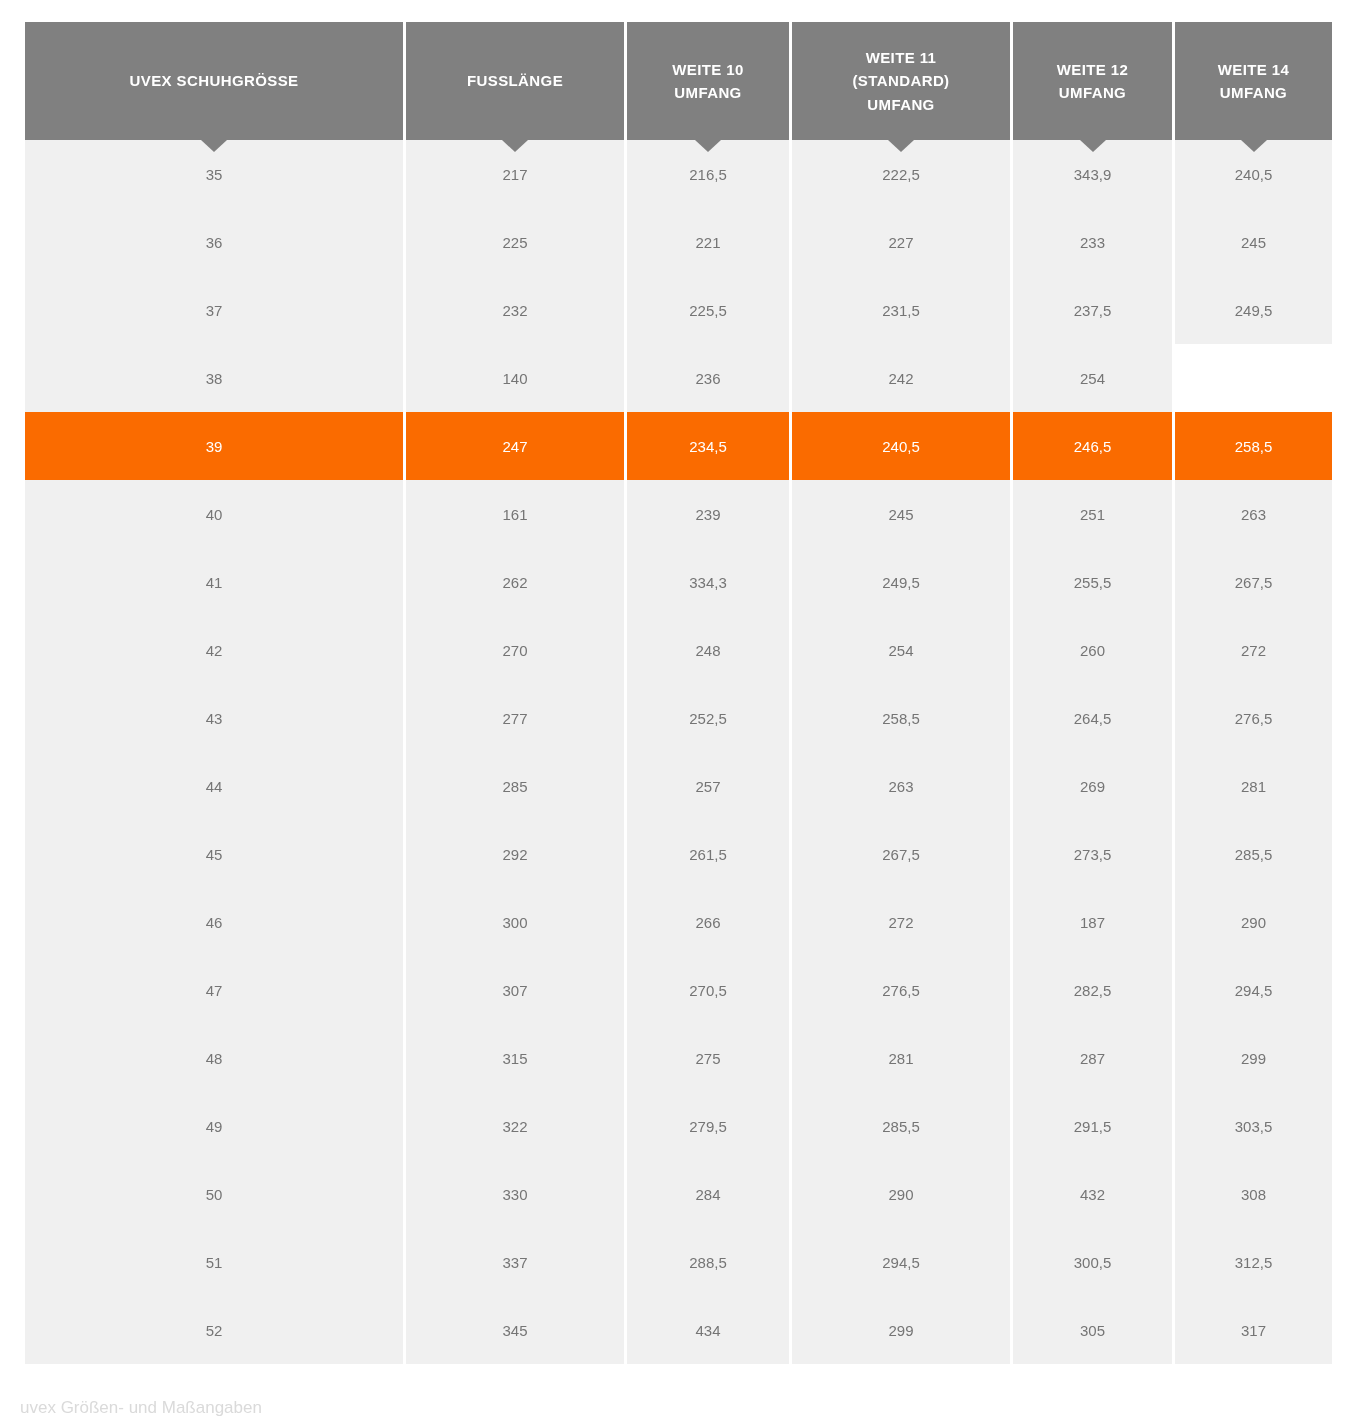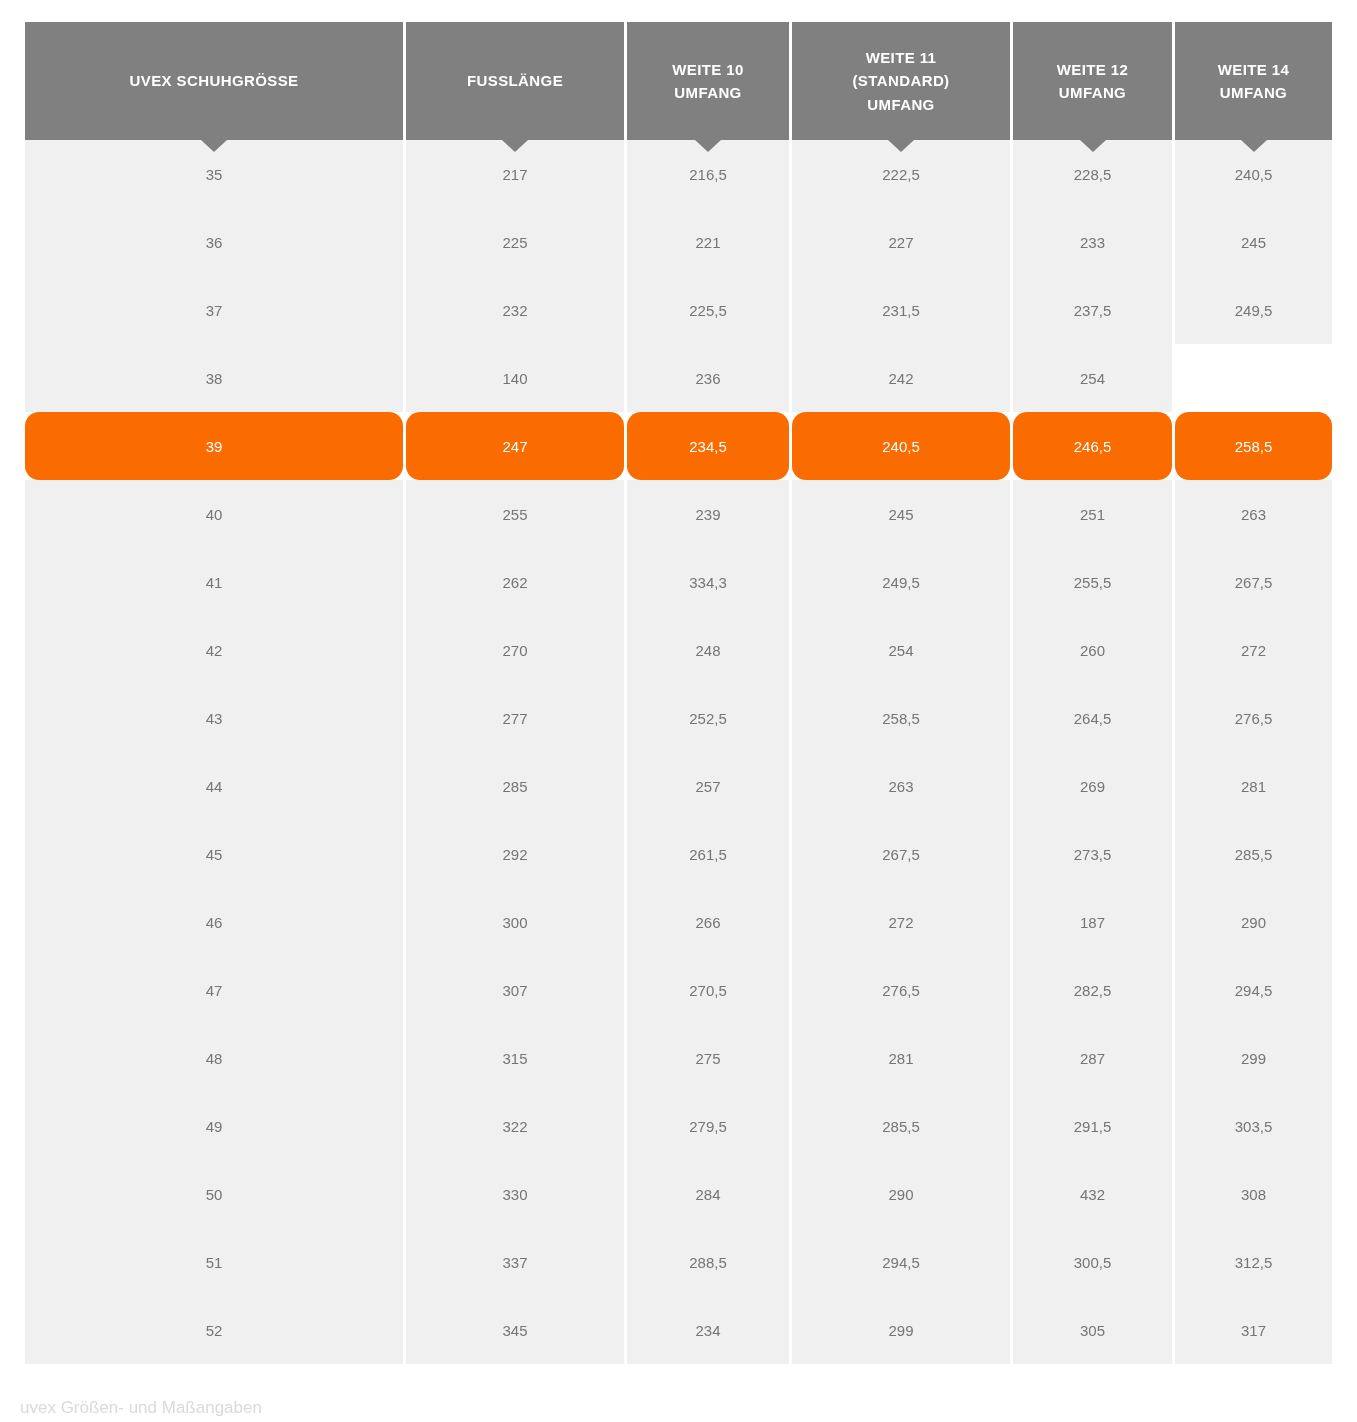--- a/index.html
+++ b/index.html
@@ -60,21 +60,20 @@
     display:flex;
     align-items:center;
     justify-content:center;
     font-size:15px;
     color:var(--cell-text);
     background:var(--row-bg);
   }
   .data-row.highlight .cell{
     background:var(--highlight-bg);
     color:var(--highlight-text);
-    border-radius:14px;
   }
   .caption{
     margin-top:34px;
     margin-left:-5px;
     font-size:17px;
     color:var(--caption-text);
   }
 </style>
 </head>
 <body>
@@ -110,21 +109,21 @@
 UMFANG</span>
         <span class="tri"></span>
       </div>
     </div>
   <div>
       <div class="grid-row data-row">
         <div class="cell">35</div>
         <div class="cell">217</div>
         <div class="cell">216,5</div>
         <div class="cell">222,5</div>
-        <div class="cell">228,5</div>
+        <div class="cell">343,9</div>
         <div class="cell">240,5</div>
       </div>
       <div class="grid-row data-row">
         <div class="cell">36</div>
         <div class="cell">225</div>
         <div class="cell">221</div>
         <div class="cell">227</div>
         <div class="cell">233</div>
         <div class="cell">245</div>
       </div>
@@ -146,21 +145,21 @@
       <div class="grid-row data-row highlight">
         <div class="cell">39</div>
         <div class="cell">247</div>
         <div class="cell">234,5</div>
         <div class="cell">240,5</div>
         <div class="cell">246,5</div>
         <div class="cell">258,5</div>
       </div>
       <div class="grid-row data-row">
         <div class="cell">40</div>
-        <div class="cell">255</div>
+        <div class="cell">161</div>
         <div class="cell">239</div>
         <div class="cell">245</div>
         <div class="cell">251</div>
         <div class="cell">263</div>
       </div>
       <div class="grid-row data-row">
         <div class="cell">41</div>
         <div class="cell">262</div>
         <div class="cell">334,3</div>
         <div class="cell">249,5</div>
@@ -243,21 +242,21 @@
         <div class="cell">51</div>
         <div class="cell">337</div>
         <div class="cell">288,5</div>
         <div class="cell">294,5</div>
         <div class="cell">300,5</div>
         <div class="cell">312,5</div>
       </div>
       <div class="grid-row data-row">
         <div class="cell">52</div>
         <div class="cell">345</div>
-        <div class="cell">234</div>
+        <div class="cell">434</div>
         <div class="cell">299</div>
         <div class="cell">305</div>
         <div class="cell">317</div>
       </div>
     </div>
 </div>
 
 <div class="caption">uvex Größen- und Maßangaben</div>
 
 </body></html>

